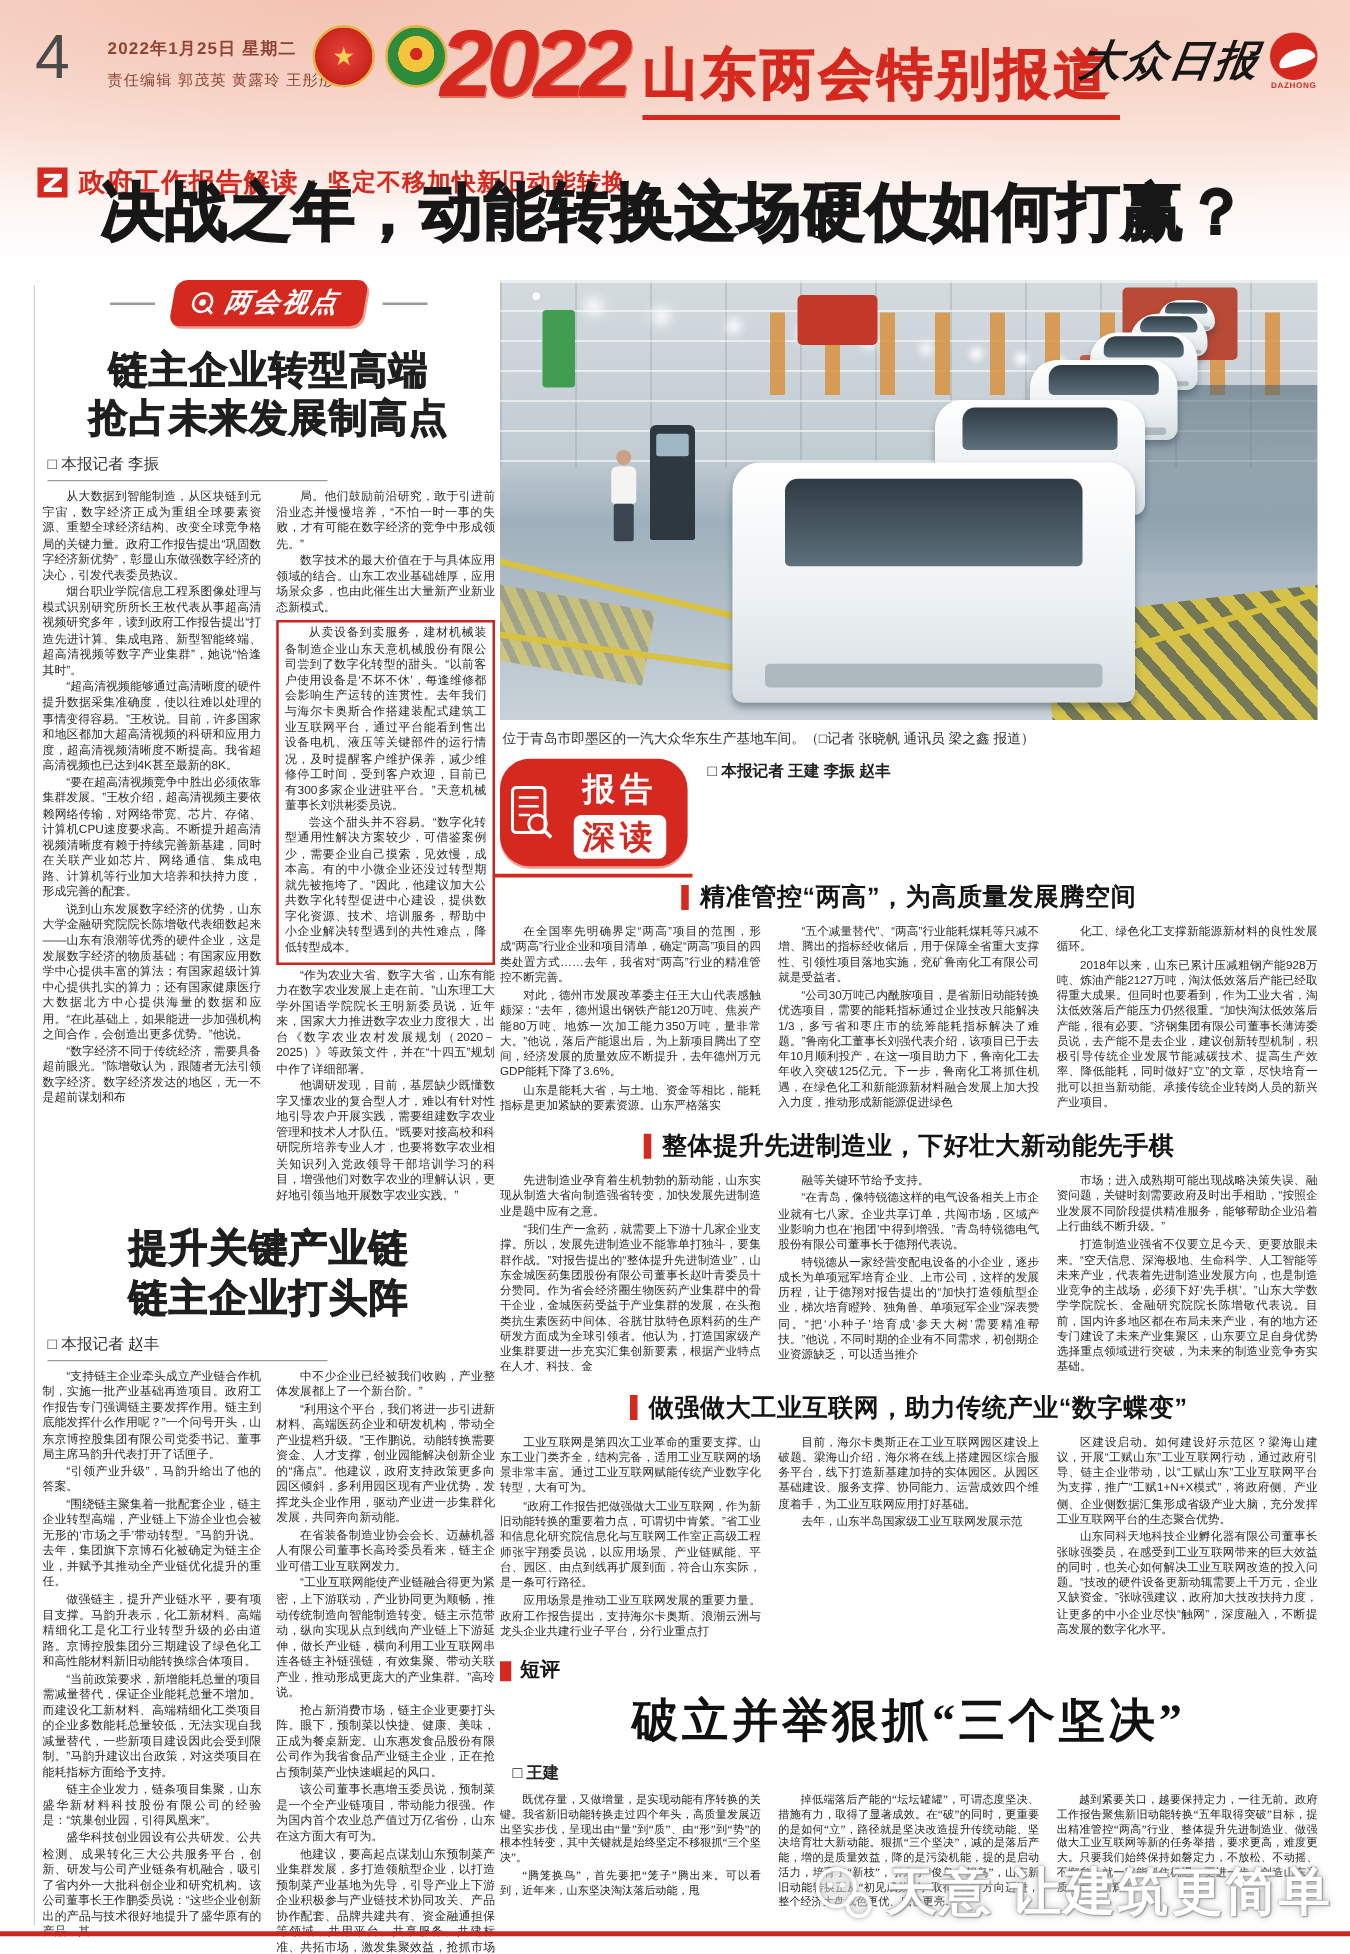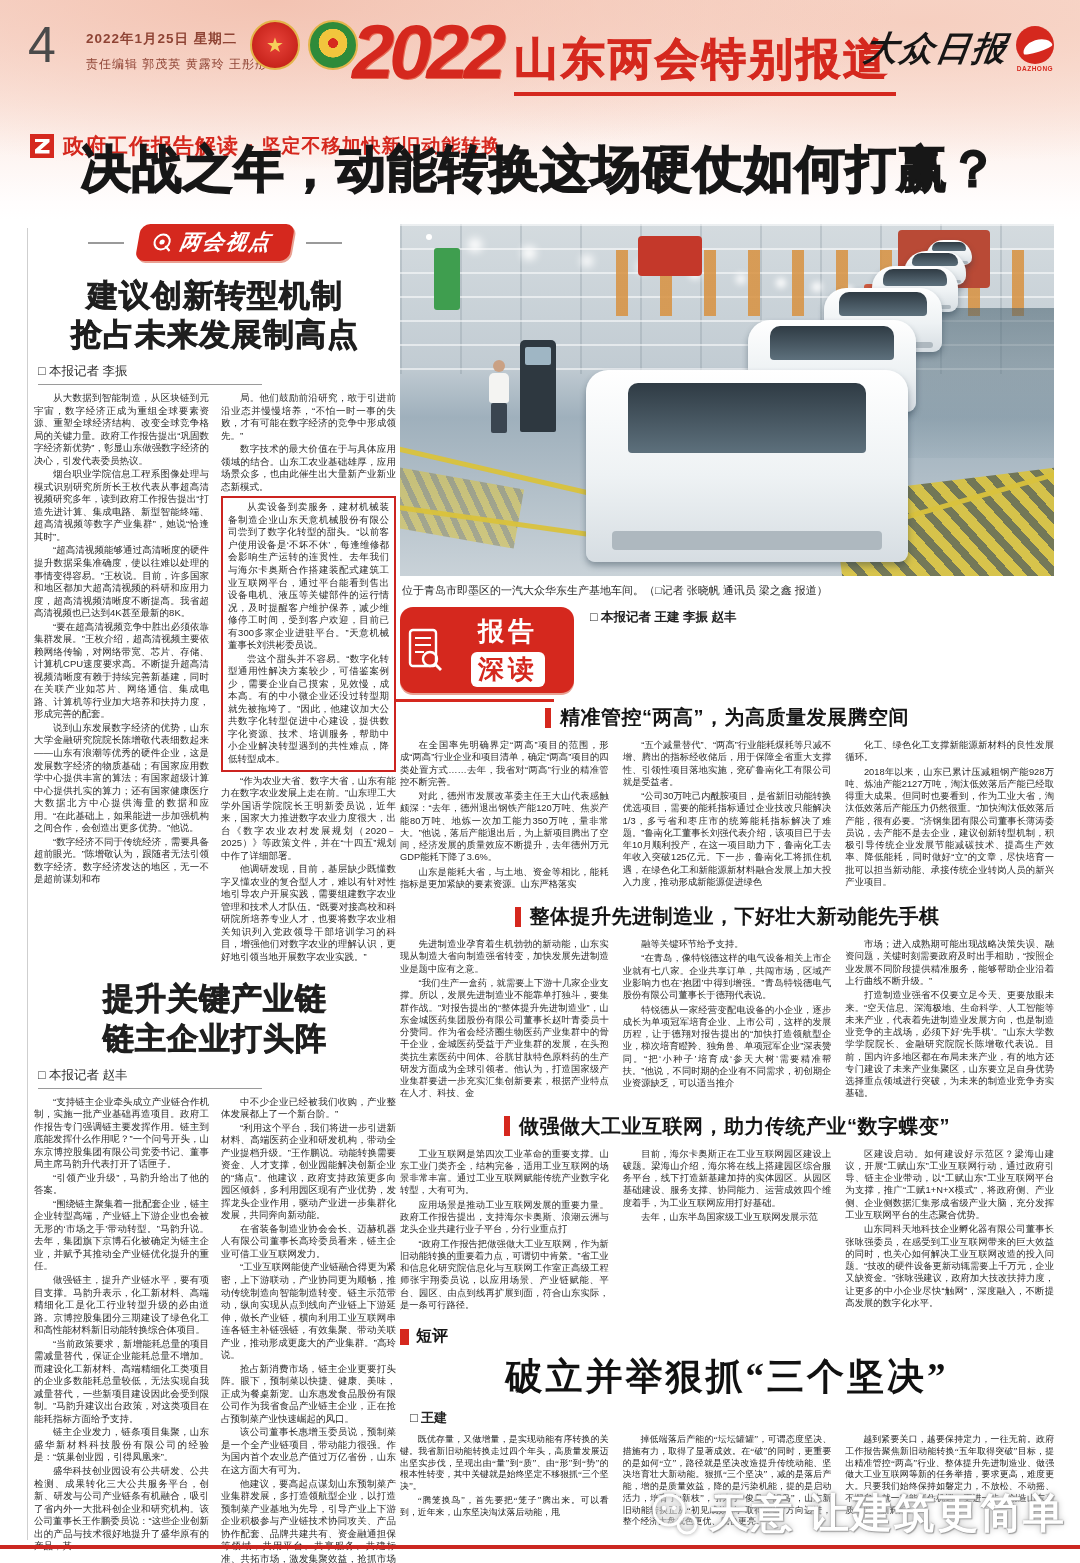--- a/index.html
+++ b/index.html
@@ -100,21 +100,21 @@
   .car6{left:526px;top:16px;width:46px;height:25px;}
   .kiosk{position:absolute;left:120px;top:116px;width:36px;height:92px;background:#2e3840;border-radius:5px 5px 2px 2px;}
   .kiosk::before{content:"";position:absolute;left:5px;top:7px;width:26px;height:18px;background:#9fb6c4;border-radius:2px;}
   .worker{position:absolute;left:88px;top:136px;width:22px;height:78px;}
   .worker-head{width:12px;height:12px;border-radius:50%;background:#caa184;margin:0 auto;}
   .worker-body{width:20px;height:30px;background:#f4f4f2;border-radius:5px 5px 3px 3px;margin:1px auto 0;}
   .worker-legs{width:16px;height:30px;background:#3a4550;border-radius:2px;margin:0 auto;}
   .photo-caption{font-size:11px;color:#2e2e2e;margin:7px 2px 9px;}
   
   .report-header{display:flex;gap:16px;align-items:flex-start;margin-top:2px;}
-  .report-badge{width:174px;height:86px;background:#d5281e;border-radius:13px;display:flex;align-items:center;
+  .report-badge{width:150px;height:86px;background:#d5281e;border-radius:24px;display:flex;align-items:center;
     padding:6px 8px;box-sizing:border-box;gap:8px;position:relative;box-shadow:0 2px 0 #e9a193;}
   .report-badge::after{content:"";position:absolute;left:-4px;bottom:-9px;width:158px;height:3px;background:#d5281e;}
   .rb-texts{display:flex;flex-direction:column;gap:3px;align-items:center;flex:1;}
   .rb-line1{color:#fff;font-size:26px;font-weight:900;letter-spacing:4px;}
   .rb-line2{background:#fff;color:#d5281e;font-size:26px;font-weight:900;letter-spacing:4px;
     border-radius:6px;padding:0 7px;}
   .report-right{flex:1;min-width:0;}
   .report-byline{font-size:12.5px;font-weight:bold;color:#222;margin:2px 0 7px;}
   .report-intro p.para{font-size:10.5px;line-height:1.5;color:#333;text-align:justify;text-indent:2em;margin:0;}
   
@@ -187,21 +187,21 @@
         <circle cx="10" cy="10" r="2.6" fill="#fff"></circle>
         <line x1="14" y1="14" x2="19" y2="19" stroke="#fff" stroke-width="2"></line>
       </svg>
       <span class="vp-badge-label">两会视点</span>
     </div>
     <div class="badge-dash"></div>
   </div>
 
   <div class="article1">
     <div class="art-title">
-      <div>建议创新转型机制</div>
+      <div>链主企业转型高端</div>
       <div>抢占未来发展制高点</div>
     </div>
     <div class="byline">□ 本报记者 李振</div>
     <div class="twocol">
       <div class="tcol">
           <p class="para">从大数据到智能制造，从区块链到元宇宙，数字经济正成为重组全球要素资源、重塑全球经济结构、改变全球竞争格局的关键力量。政府工作报告提出“巩固数字经济新优势”，彰显山东做强数字经济的决心，引发代表委员热议。</p>
           <p class="para">烟台职业学院信息工程系图像处理与模式识别研究所所长王枚代表从事超高清视频研究多年，读到政府工作报告提出“打造先进计算、集成电路、新型智能终端、超高清视频等数字产业集群”，她说“恰逢其时”。</p>
           <p class="para">“超高清视频能够通过高清晰度的硬件提升数据采集准确度，使以往难以处理的事情变得容易。”王枚说。目前，许多国家和地区都加大超高清视频的科研和应用力度，超高清视频清晰度不断提高。我省超高清视频也已达到4K甚至最新的8K。</p>
           <p class="para">“要在超高清视频竞争中胜出必须依靠集群发展。”王枚介绍，超高清视频主要依赖网络传输，对网络带宽、芯片、存储、计算机CPU速度要求高。不断提升超高清视频清晰度有赖于持续完善新基建，同时在关联产业如芯片、网络通信、集成电路、计算机等行业加大培养和扶持力度，形成完善的配套。</p>
           <p class="para">说到山东发展数字经济的优势，山东大学金融研究院院长陈增敬代表细数起来——山东有浪潮等优秀的硬件企业，这是发展数字经济的物质基础；有国家应用数学中心提供丰富的算法；有国家超级计算中心提供扎实的算力；还有国家健康医疗大数据北方中心提供海量的数据和应用。“在此基础上，如果能进一步加强机构之间合作，会创造出更多优势。”他说。</p>
@@ -349,22 +349,22 @@
   </div>
 
   <div class="section">
     <div class="section-head">
       <div class="red-bar"></div>
       <div class="section-title">做强做大工业互联网，助力传统产业“数字蝶变”</div>
     </div>
     <div class="threecol">
       <div class="scol">
           <p class="para">工业互联网是第四次工业革命的重要支撑。山东工业门类齐全，结构完备，适用工业互联网的场景非常丰富。通过工业互联网赋能传统产业数字化转型，大有可为。</p>
+          <p class="para">“政府工作报告把做强做大工业互联网，作为新旧动能转换的重要着力点，可谓切中肯綮。”省工业和信息化研究院信息化与互联网工作室正高级工程师张宇翔委员说，以应用场景、产业链赋能、平台、园区、由点到线再扩展到面，符合山东实际，是一条可行路径。</p>
           <p class="para">应用场景是推动工业互联网发展的重要力量。政府工作报告提出，支持海尔卡奥斯、浪潮云洲与龙头企业共建行业子平台，分行业重点打</p>
-          <p class="para">“政府工作报告把做强做大工业互联网，作为新旧动能转换的重要着力点，可谓切中肯綮。”省工业和信息化研究院信息化与互联网工作室正高级工程师张宇翔委员说，以应用场景、产业链赋能、平台、园区、由点到线再扩展到面，符合山东实际，是一条可行路径。</p>
         </div>
       <div class="scol">
           <p class="para">目前，海尔卡奥斯正在工业互联网园区建设上破题。梁海山介绍，海尔将在线上搭建园区综合服务平台，线下打造新基建加持的实体园区。从园区基础建设、服务支撑、协同能力、运营成效四个维度着手，为工业互联网应用打好基础。</p>
           <p class="para">去年，山东半岛国家级工业互联网发展示范</p>
         </div>
       <div class="scol">
           <p class="para">区建设启动。如何建设好示范区？梁海山建议，开展“工赋山东”工业互联网行动，通过政府引导、链主企业带动，以“工赋山东”工业互联网平台为支撑，推广“工赋1+N+X模式”，将政府侧、产业侧、企业侧数据汇集形成省级产业大脑，充分发挥工业互联网平台的生态聚合优势。</p>
           <p class="para">山东同科天地科技企业孵化器有限公司董事长张咏强委员，在感受到工业互联网带来的巨大效益的同时，也关心如何解决工业互联网改造的投入问题。“技改的硬件设备更新动辄需要上千万元，企业又缺资金。”张咏强建议，政府加大技改扶持力度，让更多的中小企业尽快“触网”，深度融入，不断提高发展的数字化水平。</p>
         </div>
     </div>

